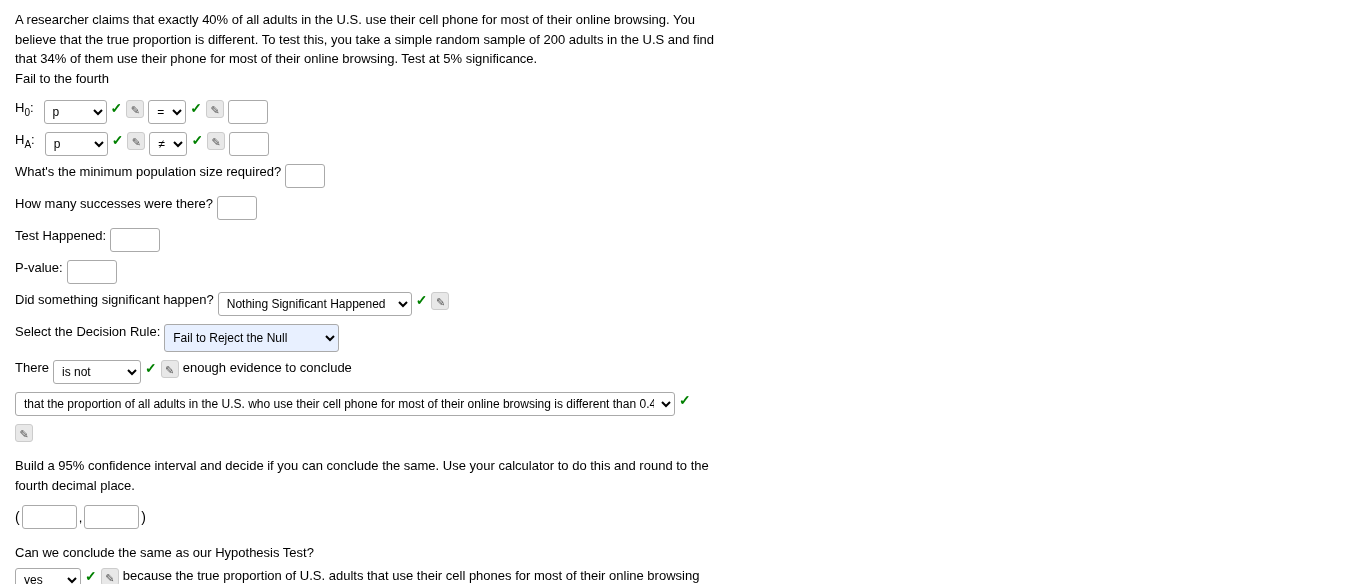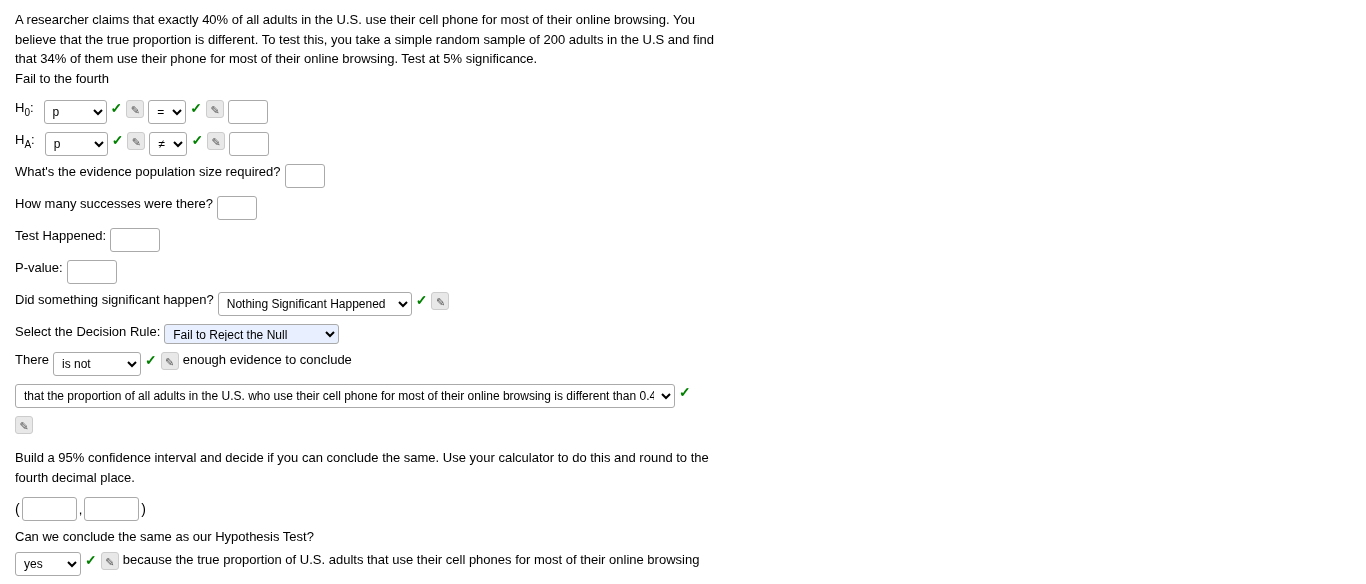--- a/index.html
+++ b/index.html
@@ -67,36 +67,36 @@
     }
     .h-label {
       margin-right: 6px;
       font-size: 13px;
     }
     .decision-select {
       border: 1px solid #aaa;
       border-radius: 3px;
       padding: 2px 4px;
       font-size: 12px;
-      height: 20px;
+      height: 28px;
       background: #e8f0ff;
       color: #000;
     }
     .ci-row {
       display: flex;
       align-items: center;
       gap: 2px;
       margin-bottom: 8px;
     }
     .paren {
       font-size: 14px;
     }
     .section-gap {
       margin-top: 14px;
-      margin-bottom: 8px;
+      margin-bottom: 16px;
     }
     .conclude-text {
       max-width: 720px;
       line-height: 1.5;
       margin-bottom: 10px;
     }
   </style>
 </head>
 <body>
 
@@ -139,21 +139,21 @@
     <option>=</option>
     <option>&lt;</option>
     <option>&gt;</option>
   </select>
   <span class="check-icon">✓</span>
   <span class="pencil-icon">✎</span>
   <input type="text" class="text-input" style="width: 40px;">
 </div>
 
 <div class="row">
-  <span>What's the evidence population size required?</span>
+  <span>What's the minimum population size required?</span>
   <input type="text" class="text-input" style="width: 40px;">
 </div>
 
 <div class="row">
   <span>How many successes were there?</span>
   <input type="text" class="text-input" style="width: 40px;">
 </div>
 
 <div class="row">
   <span>Test Happened:</span>

